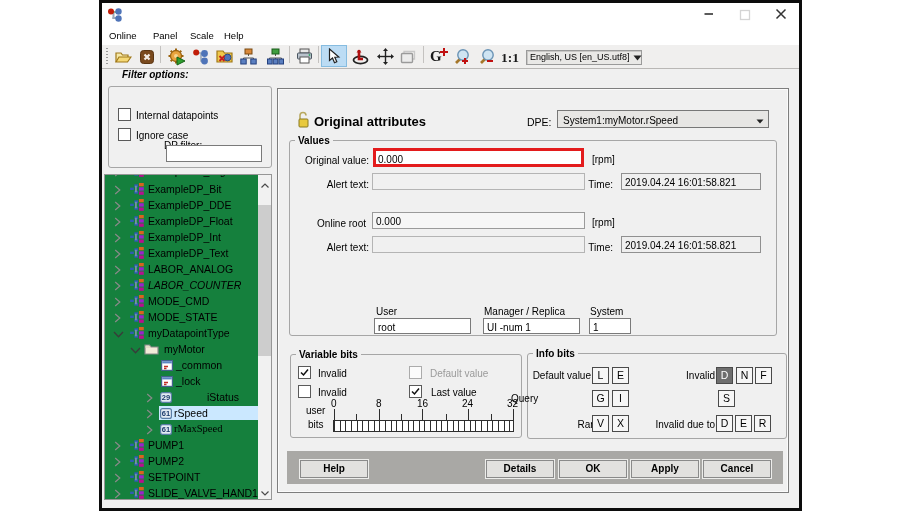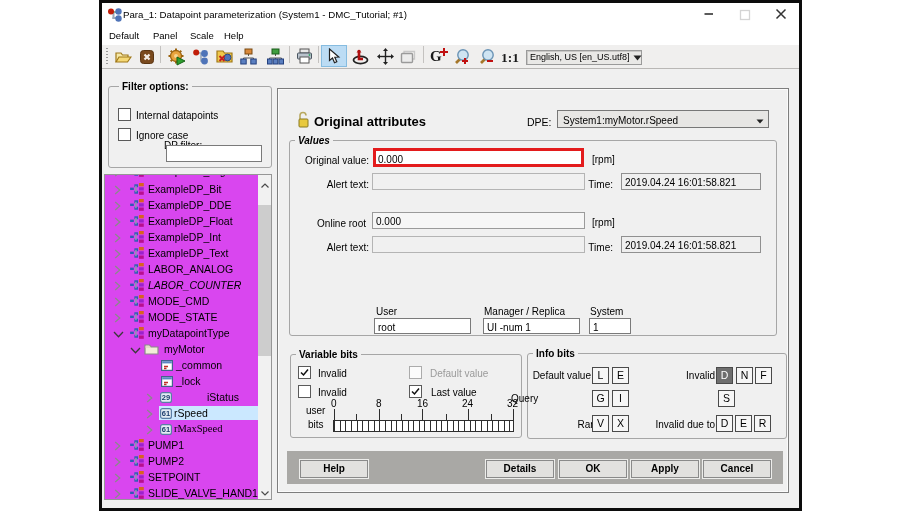--- a/index.html
+++ b/index.html
@@ -23,33 +23,32 @@
 
 <div class="a" style="left:0;top:0;width:697px;height:26px;background:#ffffff;"></div>
 <svg class="a" style="left:6px;top:5px;" width="15" height="14" viewBox="0 0 15 14">
   <rect x="4.5" y="3" width="2" height="8" fill="#9aa7b8"></rect>
   <rect x="4.5" y="9" width="5" height="2" fill="#9aa7b8"></rect>
   <rect x="4.5" y="3" width="4" height="2" fill="#8fae8f"></rect>
   <circle cx="3" cy="3.5" r="3" fill="#c11d09"></circle>
   <circle cx="10.5" cy="3.5" r="3.2" fill="#4f74b8"></circle>
   <circle cx="10.5" cy="10.5" r="3.2" fill="#4f74b8"></circle>
 </svg>
-<div class="a lbl" style="left:21px;top:6px;font-size:9.7px;">Para_1: Datapoint parameterization (System1 - DMC_Tutorial; #1)</div>
 <svg class="a" style="left:602px;top:5px;" width="12" height="12" viewBox="0 0 12 12">
       <line x1="0.5" y1="6" x2="9" y2="6" stroke="#333" stroke-width="1.6"></line>
     </svg>
 <svg class="a" style="left:637px;top:6px;" width="12" height="12" viewBox="0 0 12 12">
       <rect x="1.5" y="1.5" width="9" height="9" fill="none" stroke="#d4d4d4" stroke-width="1.3"></rect>
     </svg>
 <svg class="a" style="left:673px;top:5px;" width="12" height="12" viewBox="0 0 12 12">
       <path d="M1.5 1.5 L10.5 10.5 M10.5 1.5 L1.5 10.5" stroke="#333" stroke-width="1.5"></path>
     </svg>
 
 <div class="a" style="left:0;top:26px;width:697px;height:16px;background:#ffffff;"></div>
-<div class="a lbl" style="left:7px;top:27px;font-size:9.5px;">Default</div>
+<div class="a lbl" style="left:7px;top:27px;font-size:9.5px;">Online</div>
 <div class="a lbl" style="left:51px;top:27px;font-size:9.5px;">Panel</div>
 <div class="a lbl" style="left:88px;top:27px;font-size:9.5px;">Scale</div>
 <div class="a lbl" style="left:122px;top:27px;font-size:9.5px;">Help</div>
 
 <div class="a" style="left:0;top:42px;width:697px;height:24px;background:#f0efee;border-bottom:1px solid #b9b7b5;"></div>
 <div class="a" style="left:4px;top:45px;width:2px;height:17px;background-image:repeating-linear-gradient(#9a9a9a 0 1px, transparent 1px 3px);"></div>
 
 <svg class="a" style="left:12px;top:46px;" width="18" height="16" viewBox="0 0 18 16">
  <path d="M2 13 L2 4 L7 4 L8.5 6 L14 6 L14 8" fill="#f7e9a8" stroke="#a07818" stroke-width="1.2"></path>
  <path d="M2 13 L5 8 L17 8 L13.5 13 Z" fill="#f5d876" stroke="#a07818" stroke-width="1.2"></path>
@@ -161,29 +160,29 @@
 
 <div class="a" style="left:399px;top:47px;font-size:13.5px;font-weight:bold;color:#1a1a1a;font-family:'Liberation Serif',serif;">1:1</div>
 
 <div class="a" style="left:424px;top:47px;width:116px;height:15px;background:#e9e8e6;border:1px solid #9a9a9a;box-shadow:inset 1px 1px 0 #c9c8c6;"></div>
 <div class="a lbl" style="left:428px;top:49px;font-size:9px;">English, US [en_US.utf8]</div>
 <svg class="a" style="left:531px;top:52px;" width="9" height="6" viewBox="0 0 9 6">
       <path d="M0.5 0.5 L8.5 0.5 L4.5 5.5 Z" fill="#222"></path>
     </svg>
 
 <div class="grp" style="left:6px;top:83px;width:164px;height:82px;"></div>
-<div class="glab" style="left:17px;top:78px;">Filter options:</div>
+<div class="glab" style="left:17px;top:66px;font-style:italic;">Filter options:</div>
 <div class="cb" style="left:16px;top:105px;"></div>
 <div class="a lbl" style="left:34px;top:107px;">Internal datapoints</div>
 <div class="cb" style="left:16px;top:125px;"></div>
 <div class="a lbl" style="left:34px;top:127px;">Ignore case</div>
 <div class="a lbl" style="left:16px;top:137px;margin-left:46px;">DP filter:</div>
 <div class="inp" style="left:64px;top:142px;width:96px;height:17px;"></div>
 
-<div class="a" style="left:2px;top:171px;width:168px;height:326px;background:#d946ef;border:1px solid #969696;overflow:hidden;" id="tree">
+<div class="a" style="left:2px;top:171px;width:168px;height:326px;background:#15803d;border:1px solid #969696;overflow:hidden;" id="tree">
 <svg class="a" style="left:9px;top:-8px;" width="7" height="10" viewBox="0 0 7 10">
         <path d="M1.2 1 L5.8 5 L1.2 9" stroke="#8a8a8a" fill="none" stroke-width="1.2"></path>
       </svg>
 <svg class="a" style="left:25px;top:-10px;" width="15" height="12" viewBox="0 0 16 13">
         <rect x="0" y="5" width="4" height="2.6" fill="#2f5bb5"></rect>
         <rect x="4.6" y="1.4" width="4" height="3.2" fill="#2f5bb5"></rect>
         <rect x="4.6" y="8.4" width="4" height="3.2" fill="#2f5bb5"></rect>
         <rect x="5.5" y="3" width="1.6" height="7" fill="#8a9ab0"></rect>
         <rect x="9.6" y="0" width="5.2" height="3.6" fill="#d8641e"></rect>
         <rect x="9.6" y="4.6" width="5.2" height="3.6" fill="#9b22cc"></rect>
@@ -436,21 +435,21 @@
 </svg>
 <div class="a lbl" style="left:212px;top:111px;font-size:13px;font-weight:bold;">Original attributes</div>
 <div class="a lbl" style="left:425px;top:113px;font-size:10.5px;">DPE:</div>
 <div class="a" style="left:455px;top:107px;width:212px;height:18px;background:#e7e6e4;border:1px solid #777;"></div>
 <div class="a lbl" style="left:461px;top:112px;">System1:myMotor.rSpeed</div>
 <svg class="a" style="left:654px;top:116px;" width="8" height="5" viewBox="0 0 8 5">
       <path d="M0.5 0.5 L7.5 0.5 L4 4.5 Z" fill="#222"></path>
     </svg>
 
 <div class="grp" style="left:187px;top:137px;width:488px;height:196px;"></div>
-<div class="glab" style="left:193px;top:132px;font-style:italic;">Values</div>
+<div class="glab" style="left:193px;top:132px;">Values</div>
 <div class="a lbl" style="left:181px;top:152px;width:86px;text-align:right;">Original value:</div>
 <div class="a" style="left:271px;top:145px;width:211px;height:19px;border:3px solid #e31b1c;background:#fff;font-size:10px;line-height:11px;padding:3px 0 0 2px;">0.000</div>
 <div class="a lbl" style="left:490px;top:151px;">[rpm]</div>
 <div class="a lbl" style="left:181px;top:176px;width:86px;text-align:right;">Alert text:</div>
 <div class="inp dis" style="left:270px;top:170px;width:213px;height:17px;"></div>
 <div class="a lbl" style="left:468px;top:176px;width:43px;text-align:right;">Time:</div>
 <div class="a inp" style="left:519px;top:170px;width:140px;height:17px;background:#efefef;border-color:#909090;">2019.04.24 16:01:58.821</div>
 <div class="a lbl" style="left:181px;top:215px;width:83px;text-align:right;">Online root</div>
 <div class="a inp" style="left:270px;top:209px;width:213px;height:17px;background:#f6f6f6;border-color:#9a9a9a;">0.000</div>
 <div class="a lbl" style="left:490px;top:214px;">[rpm]</div>

